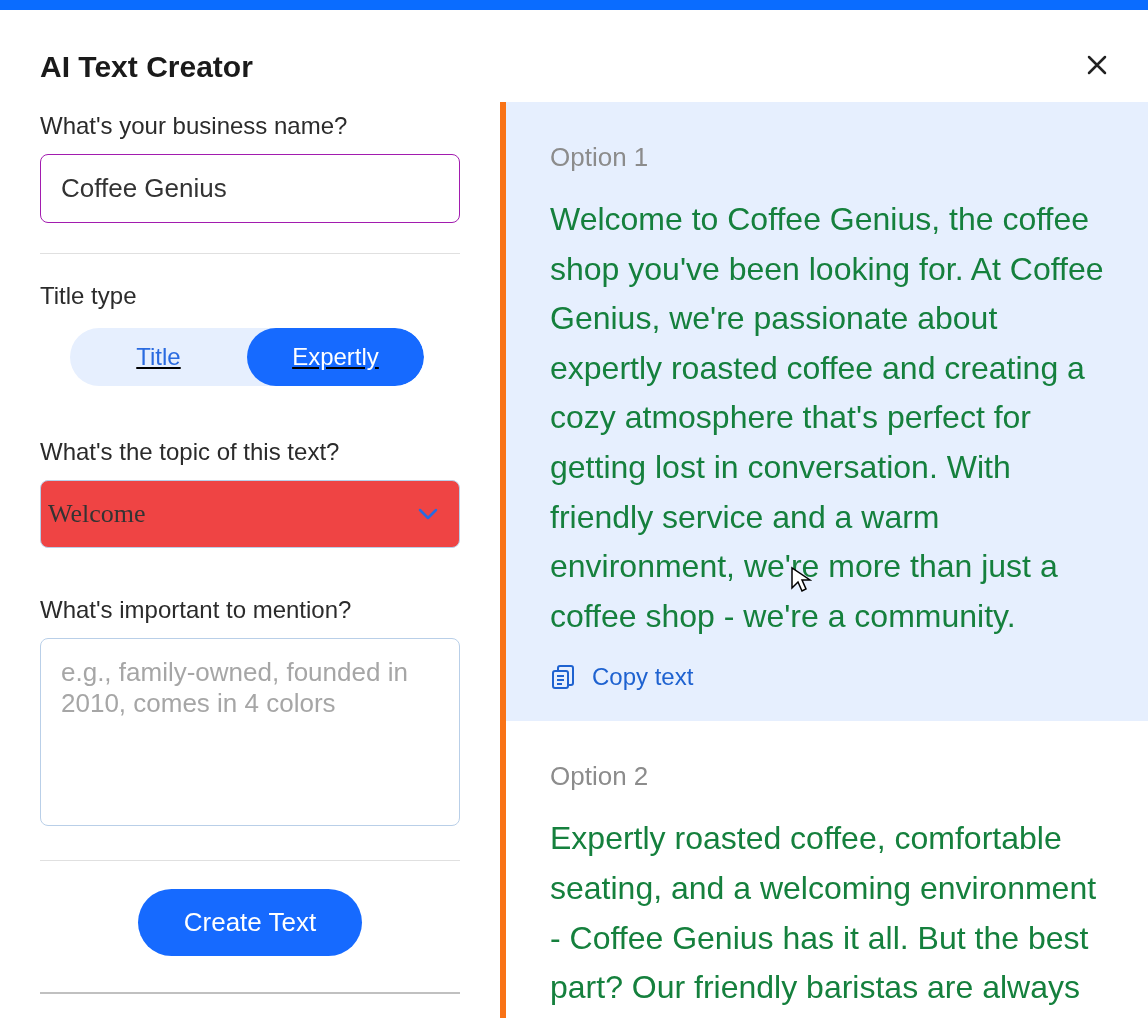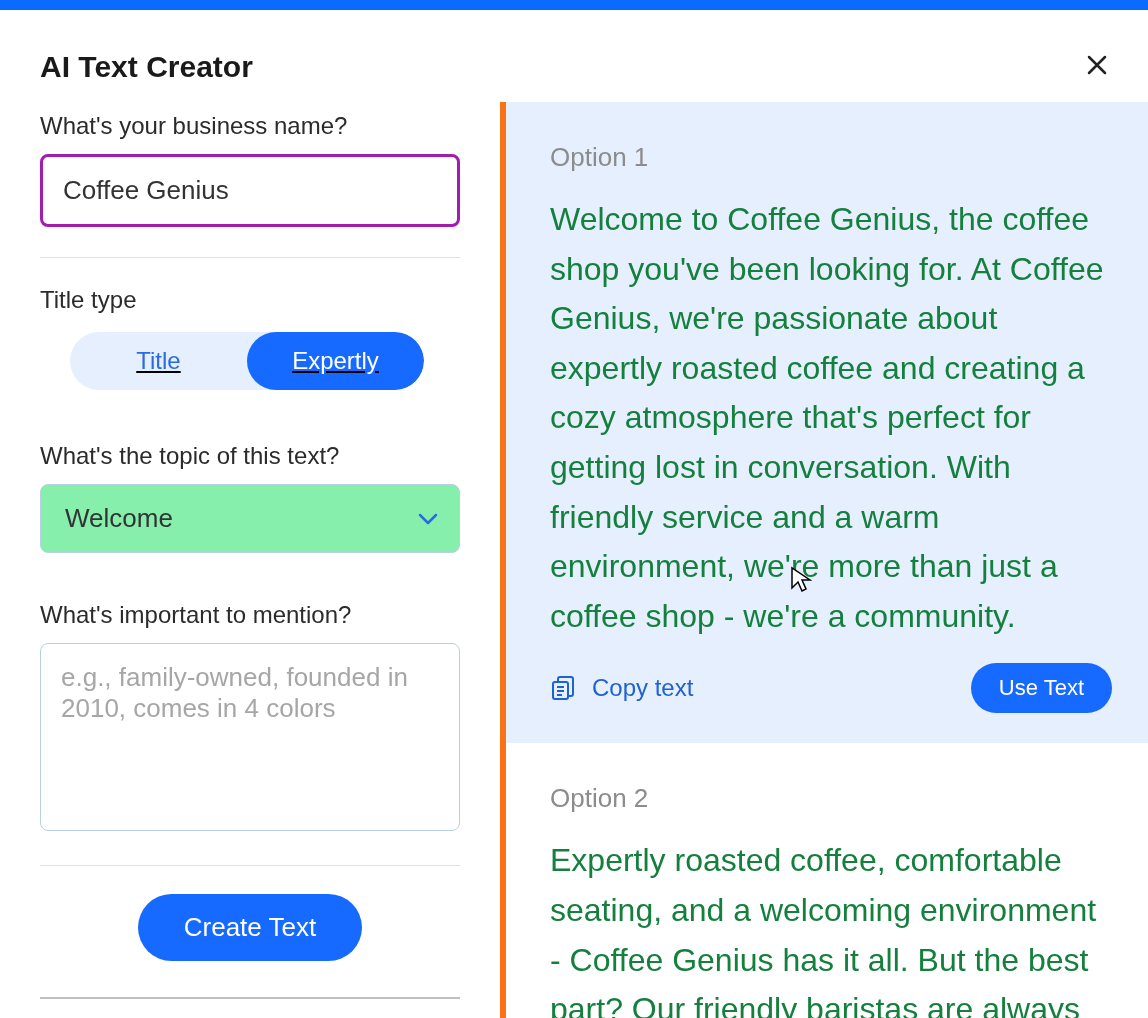--- a/index.html
+++ b/index.html
@@ -58,21 +58,21 @@
     background: #fff;
   }
   .field-label {
     font-size: 24px;
     color: #2b2b2b;
     margin-bottom: 14px;
     display: block;
   }
   .text-input {
     width: 100%;
-    border: 3px solid #a21caf;
+    border: 1px solid #a21caf;
     border-radius: 8px;
     padding: 18px 20px;
     font-size: 26px;
     color: #333;
     outline: none;
   }
   .section {
     padding-top: 10px;
   }
   .divider {
@@ -110,25 +110,26 @@
   .toggle-option:not(.active) {
     font-weight: 400;
   }
   .select-wrap {
     position: relative;
   }
   .select-input {
     width: 100%;
     border: 1px solid #b9cfe8;
     border-radius: 8px;
-    padding: 18px 50px 18px 24px;
+    padding: 18px 50px 18px 7px;
     font-size: 26px;
     color: #333;
-    background: #86efac;
-    cursor: pointer;
+    background: #ef4444;
+    cursor: pointer;
+    font-family: Liberation Serif, serif;
   }
   .chevron {
     position: absolute;
     right: 22px;
     top: 50%;
     transform: translateY(-50%);
     pointer-events: none;
   }
   .textarea-input {
     width: 100%;
@@ -281,21 +282,20 @@
           <button class="copy-link">
             <svg width="26" height="26" viewBox="0 0 26 26">
               <rect x="3" y="7" width="15" height="17" rx="2" stroke="#1e62d0" stroke-width="2" fill="none"></rect>
               <path d="M8 7 V4 a2 2 0 0 1 2 -2 h11 a2 2 0 0 1 2 2 v15 a2 2 0 0 1 -2 2 h-3" stroke="#1e62d0" stroke-width="2" fill="none"></path>
               <line x1="7" y1="12" x2="14" y2="12" stroke="#1e62d0" stroke-width="2"></line>
               <line x1="7" y1="16" x2="14" y2="16" stroke="#1e62d0" stroke-width="2"></line>
               <line x1="7" y1="20" x2="12" y2="20" stroke="#1e62d0" stroke-width="2"></line>
             </svg>
             <span>Copy text</span>
           </button>
-          <button class="use-btn">Use Text</button>
         </div>
       </div>
 
       <div class="option-card">
         <div class="option-label">Option 2</div>
         <p class="option-text">Expertly roasted coffee, comfortable seating, and a welcoming environment - Coffee Genius has it all. But the best part? Our friendly baristas are always here to greet you with a smile and make sure your coffee experience is nothing short of perfection.</p>
       </div>
 
     </div>
 

